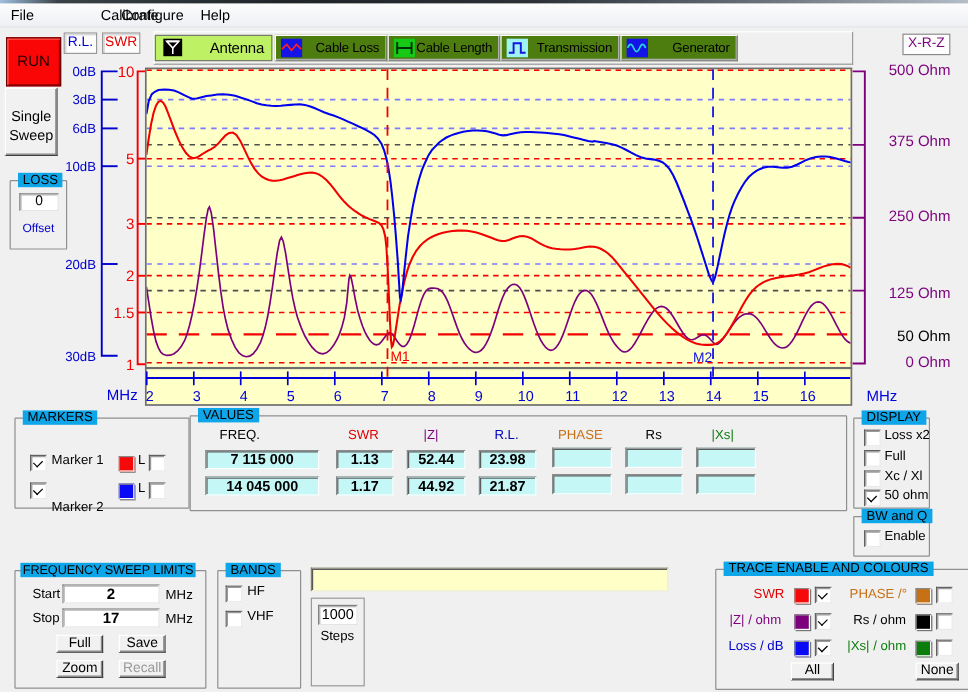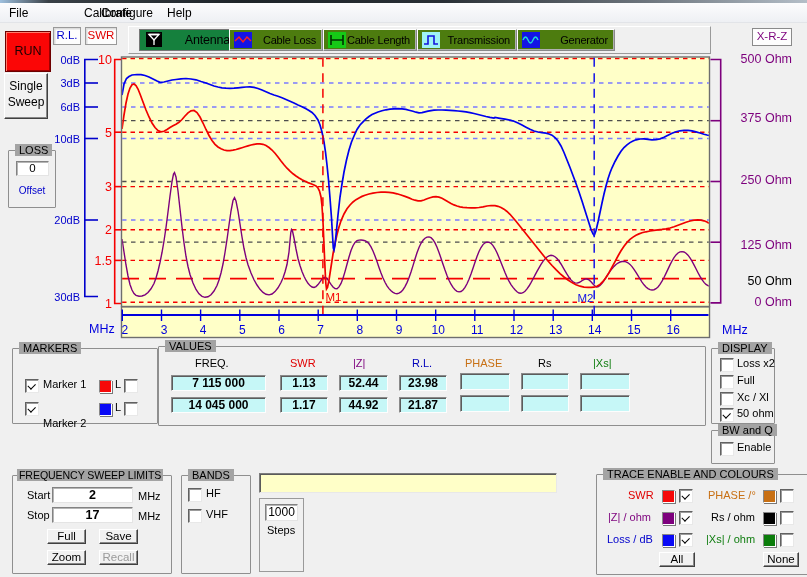--- a/index.html
+++ b/index.html
@@ -5,47 +5,47 @@
 html,body{margin:0;padding:0;}
 body{width:807px;height:577px;position:relative;background:#f0f0f0;font-family:"Liberation Sans",sans-serif;overflow:hidden;}
 .abs{position:absolute;}
 .titlestrip{left:0;top:0;width:807px;height:3px;background:linear-gradient(90deg,#9fc0de 0%,#3a4147 6%,#1e2429 30%,#2a3036 55%,#6d757d 80%,#b4bec8 100%);}
 .menubar{left:0;top:3px;width:807px;height:19px;background:linear-gradient(#fcfcfd,#eef0f4);border-bottom:1px solid #e2e4e8;font-size:12px;color:#000;}
 .menubar span{position:absolute;top:3px;}
 .btn3{background:#f1f1f1;border-top:1px solid #fff;border-left:1px solid #fff;border-right:1px solid #404040;border-bottom:1px solid #404040;box-shadow:inset -1px -1px 0 #888;font-size:11.5px;text-align:center;}
 .edit{background:#fff;border:1px solid #828282;border-right-color:#e4e4e4;border-bottom-color:#e4e4e4;box-shadow:inset 1px 1px 0 #b5b5b5;}
 .cyan{background:#c6f7f7;border-top:1px solid #8a8a8a;border-left:1px solid #8a8a8a;border-right:1px solid #fdfdfd;border-bottom:1px solid #fdfdfd;box-shadow:inset 1px 1px 0 #5c5c5c;font-weight:bold;font-size:12px;text-align:center;}
 .grp{border:1px solid #8f8f8f;border-radius:1px;}
-.grp .ttl{position:absolute;top:-7px;left:6px;background:#a3a3a3;padding:0 4px;font-size:11px;color:#000;white-space:nowrap;}
+.grp .ttl{position:absolute;top:-7px;left:6px;background:#0ea5e9;padding:0 4px;font-size:11px;color:#000;white-space:nowrap;}
 .cb{position:absolute;width:12px;height:12px;background:#fff;border:1px solid #616161;border-right-color:#e8e8e8;border-bottom-color:#e8e8e8;box-shadow:inset 1px 1px 0 #9b9b9b;}
 .cb .mk{position:absolute;left:2px;top:2.5px;width:6px;height:3.5px;border-left:1.8px solid #000;border-bottom:1.8px solid #000;transform:rotate(-45deg);}
 .sq{position:absolute;width:11px;height:11px;border:1px solid #888;border-right-color:#fff;border-bottom-color:#fff;box-shadow:1px 1px 0 #777;}
 .lbl{position:absolute;font-size:11px;color:#000;white-space:nowrap;}
 .tbtn{position:absolute;top:29px;height:20px;background:#4d7c0f;border:1px solid #888;border-top-color:#fff;border-left-color:#fff;box-shadow:inset -1px -1px 0 #b0b0b0;font-size:11px;letter-spacing:-0.2px;}
 .tico{position:absolute;left:4px;top:1.5px;width:18px;height:16px;}
 .ttxt{position:absolute;right:6px;top:3.5px;}
 </style>
 </head>
 <body>
 <div class="abs titlestrip"></div>
 <div class="abs menubar">
   <span style="left:9px;">File</span>
   <span style="left:40px;margin-left:44px;">Calibrate</span>
   <span style="left:101px;">Configure</span>
   <span style="left:167px;">Help</span>
 </div>
 
 <div class="abs" style="left:5px;top:31px;width:44px;height:39px;background:#fb0606;border:1px solid #6d0000;box-shadow:inset 1px 1px 0 #ff7d6d,inset -1px -1px 0 #a00000;color:#1c0202;font-size:12.5px;text-align:center;line-height:39px;">RUN</div>
-<div class="abs btn3" style="left:4px;top:73px;width:42px;height:39px;font-size:12px;line-height:1.3;padding-top:5px;">Single<br>Sweep</div>
+<div class="abs btn3" style="left:4px;top:73px;width:42px;height:39px;font-size:12px;line-height:1.3;padding-top:16px;">Single<br>Sweep</div>
 
 <div class="abs" style="left:53px;top:27px;width:26px;height:16px;background:#fdfdfd;border:1px solid #999;box-shadow:inset 1.5px 1.5px 0 #dcdcdc;color:#0000cc;font-size:11.5px;text-align:center;line-height:15px;">R.L.</div>
 <div class="abs" style="left:85px;top:27px;width:30px;height:16px;background:#fdfdfd;border:1px solid #999;box-shadow:inset 1.5px 1.5px 0 #dcdcdc;color:#e00000;font-size:11.5px;text-align:center;line-height:15px;">SWR</div>
 
 <div class="abs" style="left:128px;top:26px;width:581px;height:26px;background:#f0f0f0;border:1px solid #9a9a9a;border-top-color:#fff;border-left-color:#fff;"></div>
-<div class="tbtn" style="left:139px;width:96px;background:#15803d;border:1px solid #777;box-shadow:none;">
+<div class="tbtn" style="left:129px;width:96px;background:#bef264;border:1px solid #777;box-shadow:none;">
   <svg class="tico" style="left:6px;width:16px;height:15px;" viewBox="0 0 16 15">
       <rect x="0" y="0" width="16" height="15" fill="#000"></rect>
       <path d="M3 2.5 L8 8 L13 2.5 Z" stroke="#fff" stroke-width="1.3" fill="none"></path>
       <path d="M3 2.5 H13 M8 8 L8 13" stroke="#fff" stroke-width="1.3" fill="none"></path>
     </svg>
   <span class="ttxt" style="font-size:12.5px;top:3px;">Antenna</span>
   </div>
 <div class="tbtn" style="left:229px;width:92px;">
   <svg class="tico" viewBox="0 0 18 16">
       <rect width="18" height="16" fill="#1414e6"></rect>
@@ -193,21 +193,21 @@
       <span class="mk"></span>
     </span>
   <span class="lbl" style="left:30px;top:68px;">Marker 2</span>
   <span class="sq" style="left:86px;top:54px;background:#0909f6;"></span>
   <span class="lbl" style="left:102px;top:52px;">L</span>
   <span class="cb" style="left:111px;top:53px;"></span>
 </div>
 
 <div class="abs grp" style="left:158px;top:346px;width:546px;height:78px;">
   <span class="ttl">VALUES</span>
-  <span class="lbl" style="left:36px;top:10px;text-align:right;">FREQ.</span>
+  <span class="lbl" style="left:24px;top:10px;text-align:right;">FREQ.</span>
   <span class="lbl" style="left:131px;top:10px;color:#e00000;">SWR</span>
   <span class="lbl" style="left:194px;top:10px;color:#7d007d;">|Z|</span>
   <span class="lbl" style="left:253px;top:10px;color:#0000bb;">R.L.</span>
   <span class="lbl" style="left:306px;top:10px;color:#c87014;">PHASE</span>
   <span class="lbl" style="left:379px;top:10px;">Rs</span>
   <span class="lbl" style="left:434px;top:10px;color:#0f7d0f;">|Xs|</span>
   <div class="abs cyan" style="left:12px;top:28px;width:93px;height:14px;line-height:14px;">7 115 000</div>
   <div class="abs cyan" style="left:121px;top:28px;width:46px;height:14px;line-height:14px;">1.13</div>
   <div class="abs cyan" style="left:180px;top:28px;width:47px;height:14px;line-height:14px;">52.44</div>
   <div class="abs cyan" style="left:240px;top:28px;width:46px;height:14px;line-height:14px;">23.98</div>

